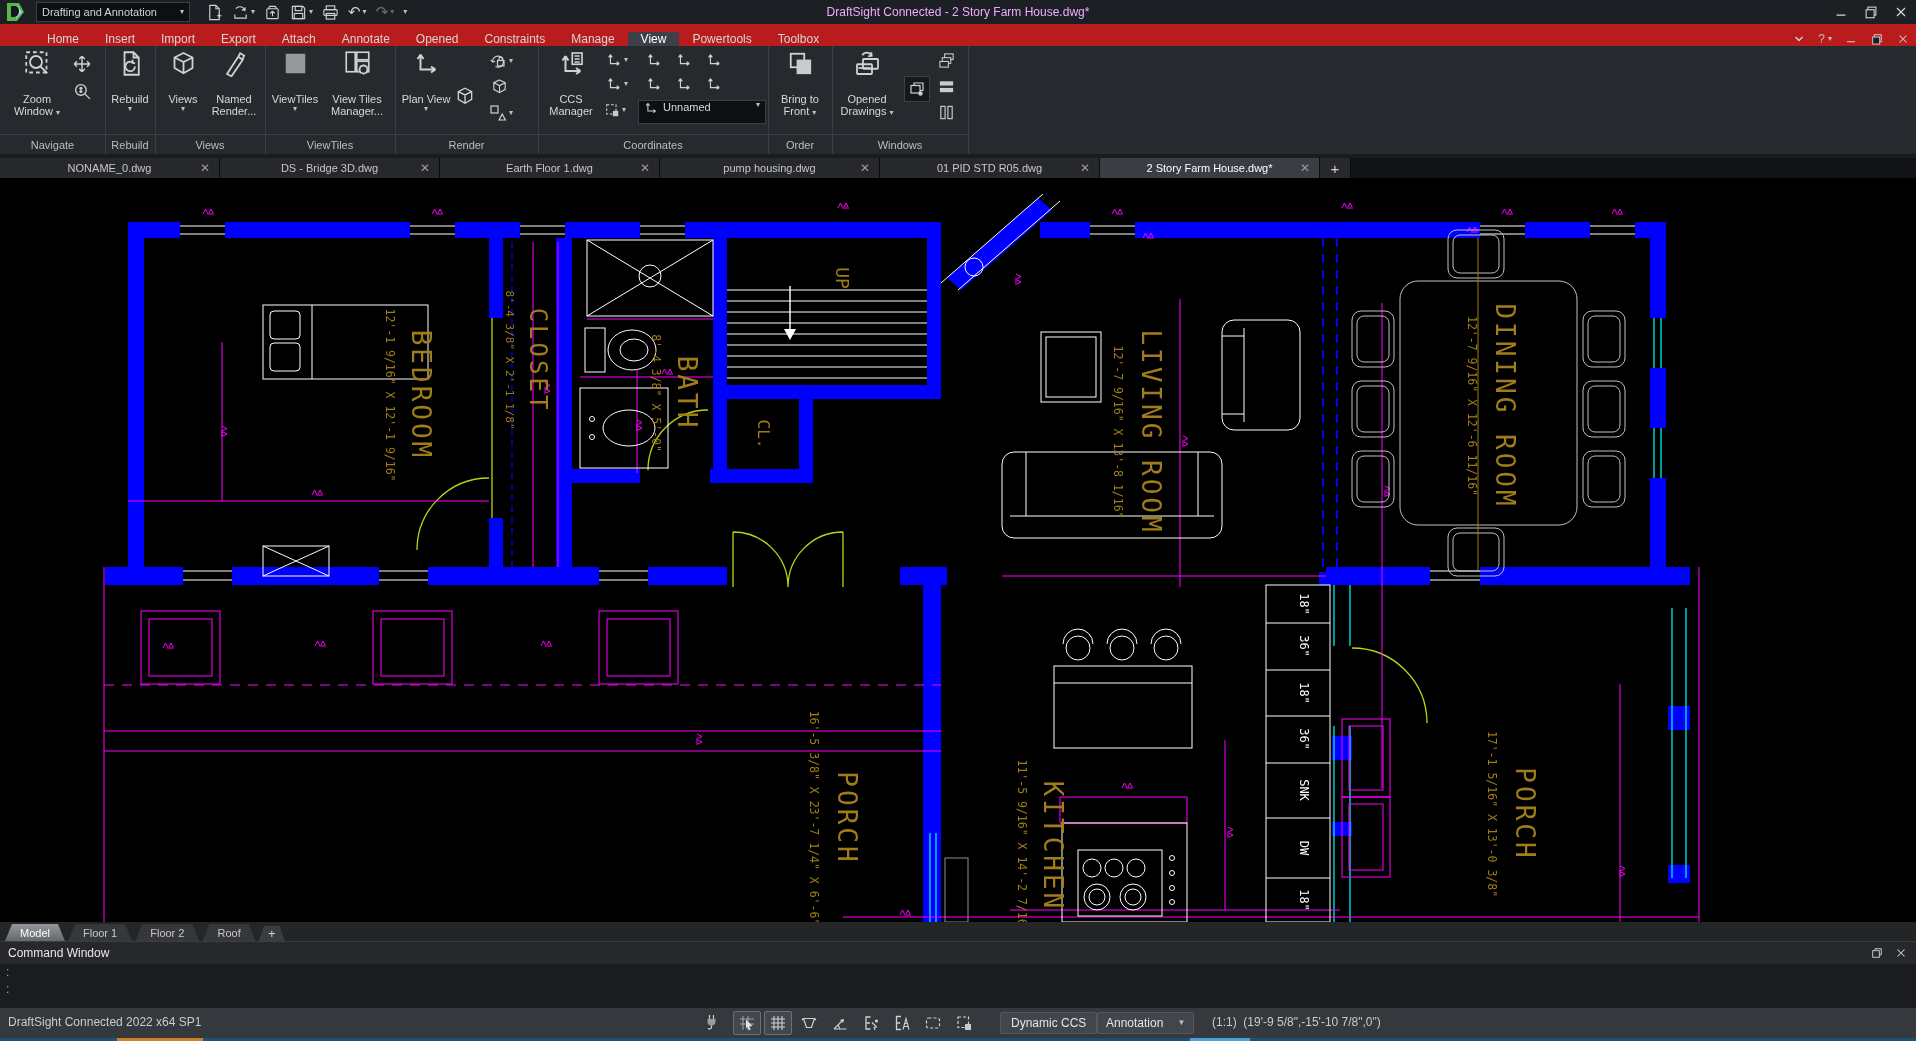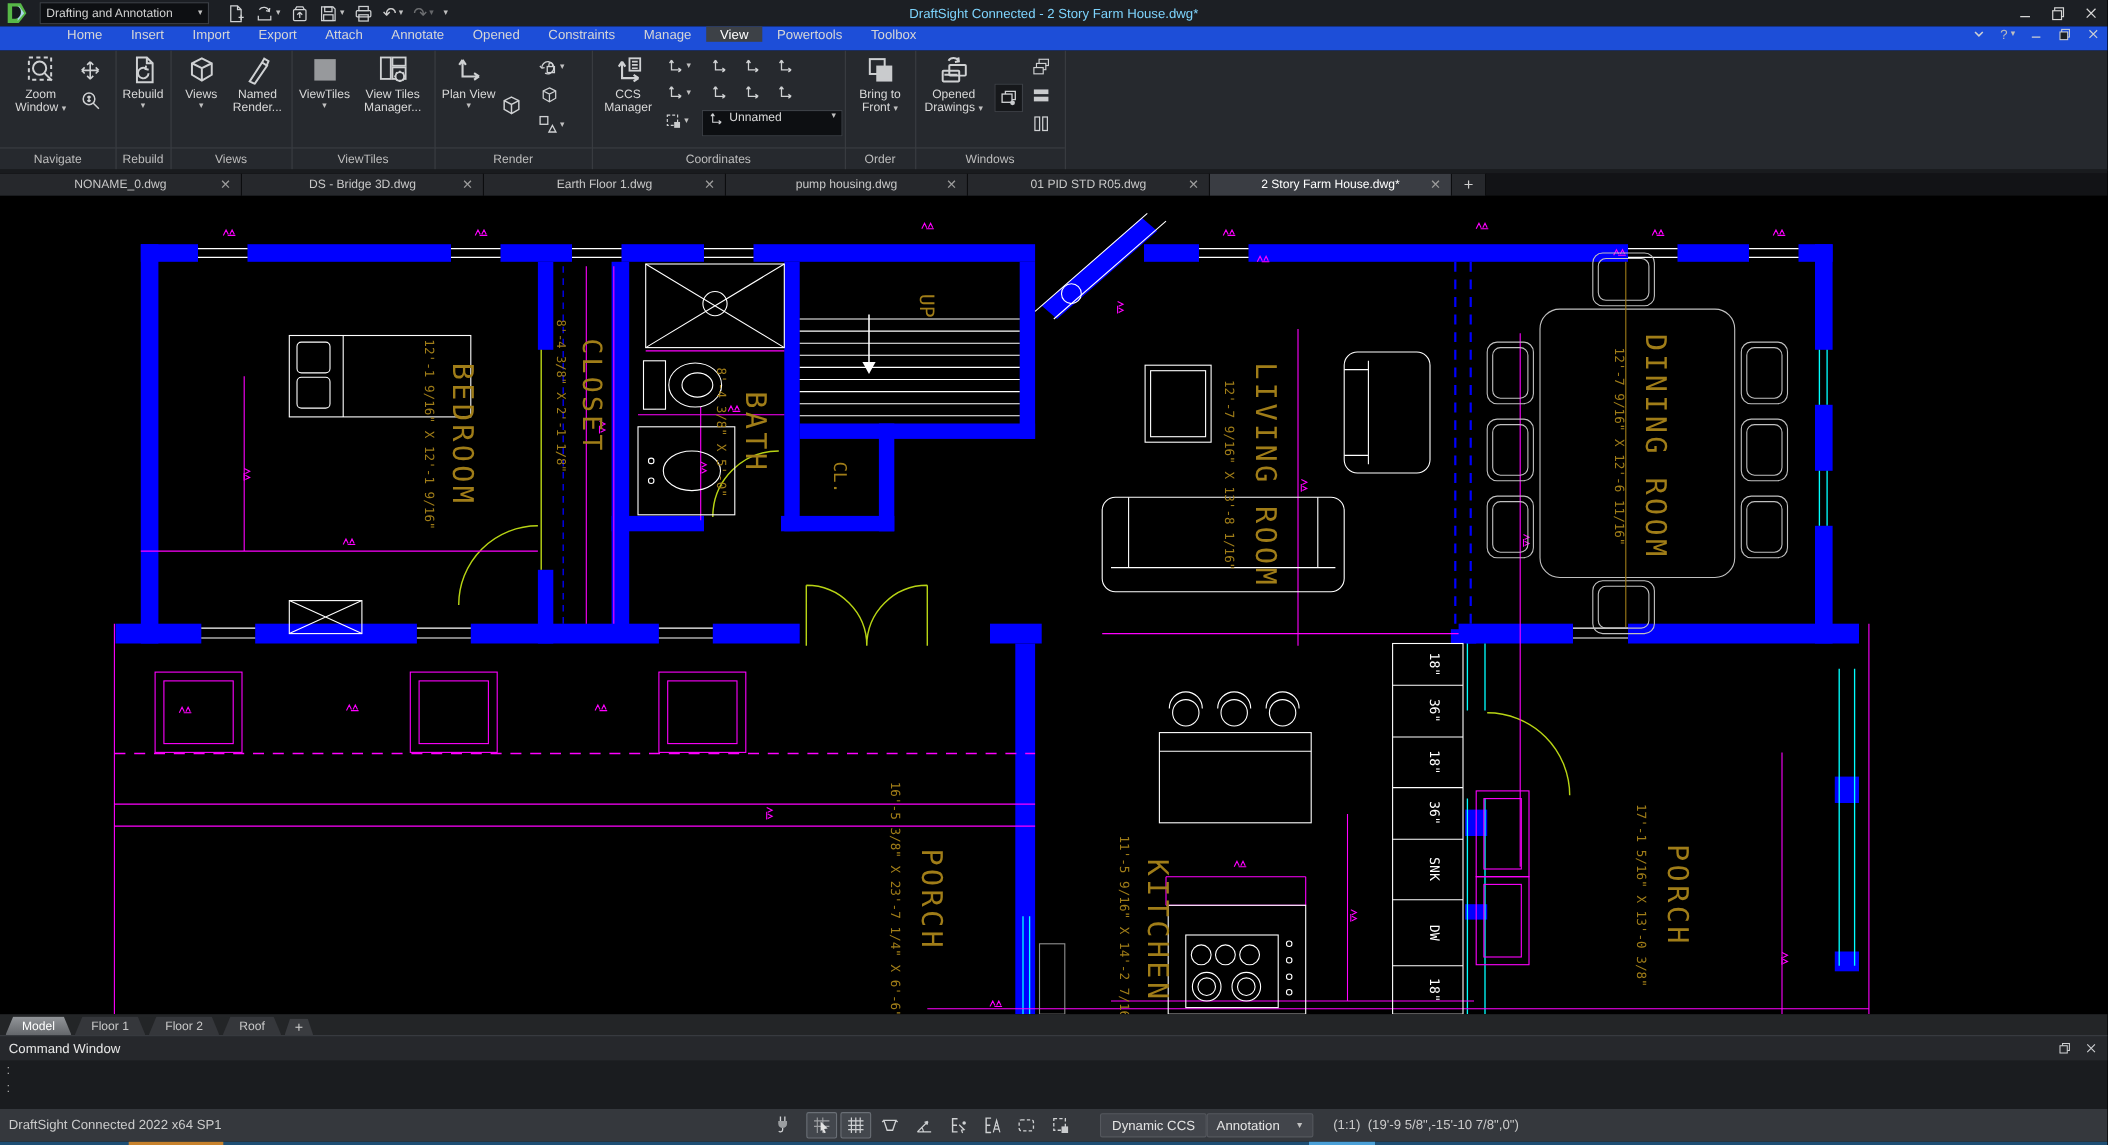--- a/index.html
+++ b/index.html
@@ -11,39 +11,39 @@
 
   
   #titlebar{position:absolute;top:0;left:0;right:0;height:24px;background:#1c1f24;display:flex;align-items:center;}
   #logo{width:32px;height:24px;display:flex;align-items:center;justify-content:center}
   #wsbox{width:142px;height:18px;background:#0d0f12;border:1px solid #3c4046;display:flex;align-items:center;
          font-size:11px;color:#d2d2d2;padding:0 5px;margin-left:4px}
   #wsbox .caret{margin-left:auto}
   #qat{display:flex;align-items:center;margin-left:12px;gap:1px}
   .qbtn{display:flex;align-items:center;padding:0 4px;height:22px;gap:2px}
   .qbtn.dim{opacity:.45}
-  #title-center{position:absolute;left:0;right:0;text-align:center;font-size:12px;color:#7dd3fc;pointer-events:none}
+  #title-center{position:absolute;left:0;right:0;text-align:center;font-size:12px;color:#f0abfc;pointer-events:none}
   #winctl{margin-left:auto;display:flex;height:24px}
   .wbtn{width:30px;height:24px;display:flex;align-items:center;justify-content:center;color:#d6d6d6}
 
   
-  #ribbontabs{position:absolute;top:24px;left:0;right:0;height:22px;background:#1d4ed8;display:flex;align-items:flex-start;padding-left:48px}
+  #ribbontabs{position:absolute;top:24px;left:0;right:0;height:22px;background:#b91c1c;display:flex;align-items:flex-end;padding-left:34px}
   .rtab{padding:0 13px;font-size:12px;color:#d6d6d6;display:flex;align-items:center}
   .rtab.active{background:#3d4147;color:#fff}
   #rtabctl{margin-left:auto;display:flex;align-items:center;gap:12px;padding-right:6px;color:#bbb;font-size:12px}
   #rtabctl .grp{display:flex;align-items:center;gap:3px}
 
   
   #ribbon{position:absolute;top:46px;left:0;right:0;height:108px;background:#26292e;border-bottom:1px solid #17191c}
   .rgroup{position:absolute;top:0;height:108px;border-right:1px solid #3b3e43}
   .glabel{position:absolute;left:0;right:0;bottom:0;height:19px;border-top:1px solid #3b3e43;
           font-size:11px;color:#bdbdbd;display:flex;align-items:center;justify-content:center}
   .bigbtn{position:absolute;top:4px;display:flex;flex-direction:column;align-items:center;
           font-size:11px;color:#d8d8d8;line-height:12px;text-align:center}
-  .bigbtn .lbl{margin-top:3px}
+  .bigbtn .lbl{margin-top:16px}
   .smbtn{position:absolute;display:flex;align-items:center;gap:2px}
   .pressed{background:#16181b;border:1px solid #3c4046;padding:3px}
   #unnamed{position:absolute;left:100px;top:54px;width:116px;height:22px;background:#0d0f12;border:1px solid #3c4046;
            display:flex;align-items:flex-start;gap:5px;font-size:11px;color:#dadada;padding:0 5px}
   #unnamed .caret{margin-left:auto}
 
   
   #dstrip{position:absolute;top:154px;left:0;right:0;height:4px;background:#191b1e}
   #doctabs{position:absolute;top:158px;left:0;right:0;height:20px;background:#121316;display:flex}
   .dtab{width:219px;background:#26282c;border-right:1px solid #0b0c0e;display:flex;align-items:center;justify-content:center;

